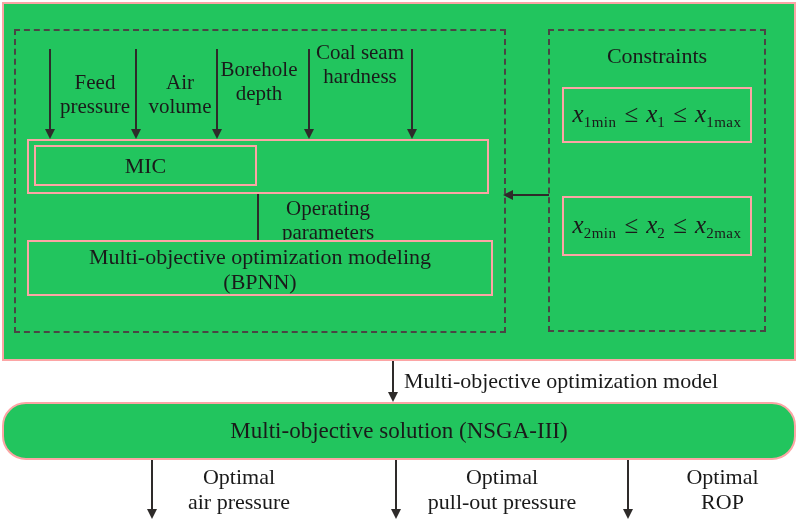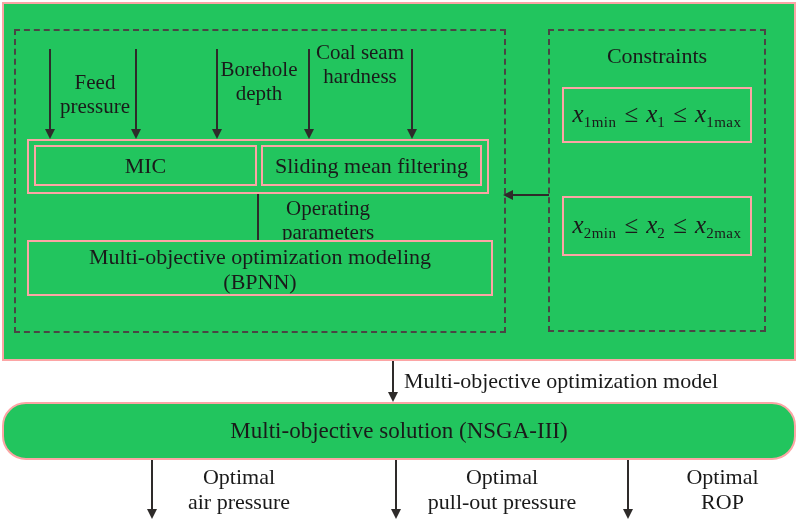--- a/index.html
+++ b/index.html
@@ -46,29 +46,27 @@
   <div class="vline" style="left:216px;top:49px;height:82px;"></div>
   <div class="tri-down" style="left:212px;top:129px;"></div>
 
   <div class="vline" style="left:308px;top:49px;height:82px;"></div>
   <div class="tri-down" style="left:304px;top:129px;"></div>
 
   <div class="vline" style="left:411px;top:49px;height:82px;"></div>
   <div class="tri-down" style="left:407px;top:129px;"></div>
 
   <div class="lbl" style="left:52px;top:70px;width:86px;">Feed pressure</div>
+  <div class="lbl" style="left:140px;top:70px;width:80px;">Air volume</div>
   <div class="lbl" style="left:219px;top:57px;width:80px;">Borehole depth</div>
   <div class="lbl" style="left:315px;top:40px;width:90px;">Coal seam hardness</div>
 
   <div class="box" style="left:27px;top:139px;width:462px;height:55px;"></div>
   <div class="box boxtext" style="left:34px;top:145px;width:223px;height:41px;">
     <span>MIC</span>
-  </div>
-  <div class="box boxtext" style="left:261px;top:145px;width:221px;height:41px;">
-    <span>Sliding mean filtering</span>
   </div>
 
   <div class="vline" style="left:257px;top:194px;height:49px;"></div>
   <div class="tri-down" style="left:253px;top:242px;"></div>
   <div class="lbl" style="left:268px;top:196px;width:120px;">Operating parameters</div>
 
   <div class="box" style="left:27px;top:240px;width:466px;height:56px;">
     <div class="lbl-lg" style="left:0;top:2px;width:462px;">Multi-objective optimization modeling</div>
     <div class="lbl-lg" style="left:0;top:27px;width:462px;">(BPNN)</div>
   </div>

